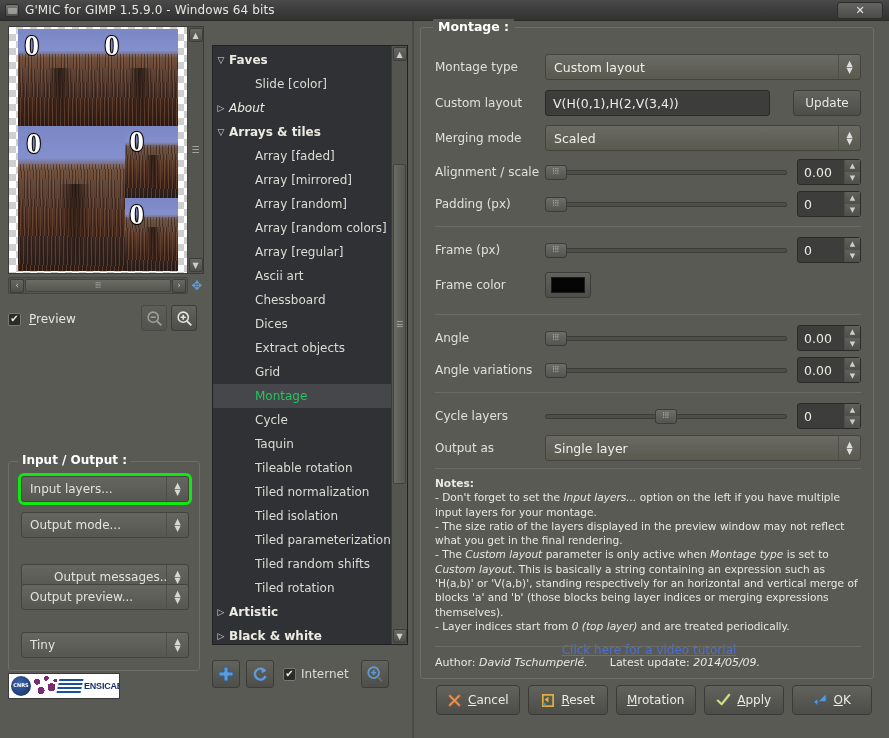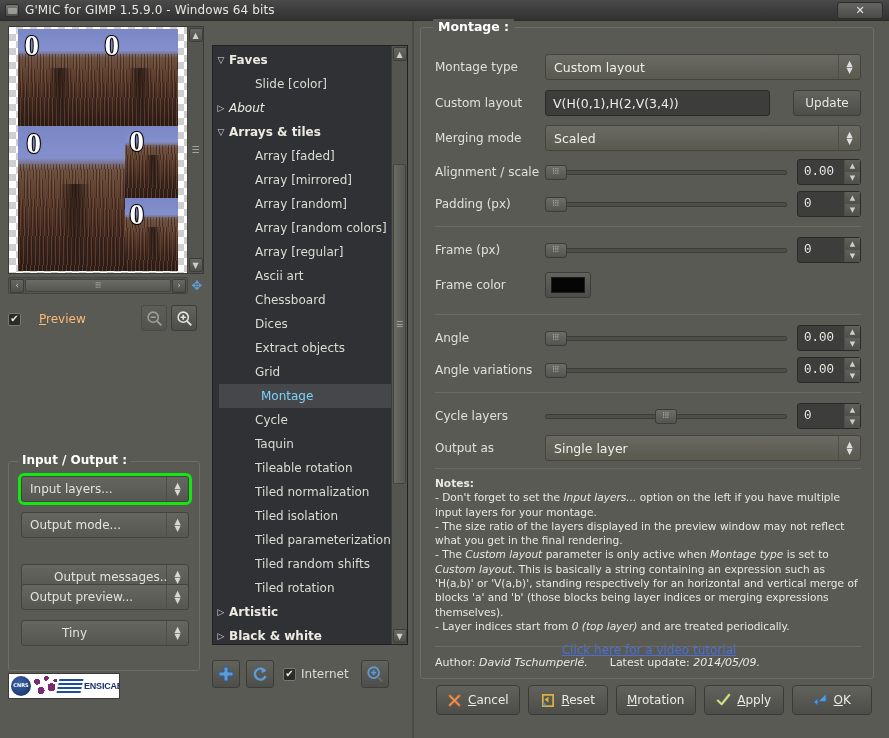--- a/index.html
+++ b/index.html
@@ -136,21 +136,21 @@
     position: absolute; left: 8px; top: 284px; width: 196px; height: 28px;
     display: flex; align-items: center;
   }
   .chk {
     width: 13px; height: 13px; background: #2b2b29;
     border: 1px solid #787873; border-radius: 2px;
     display: flex; align-items: center; justify-content: center;
     color: #ececE6; font-size: 10px; line-height: 1; flex: none;
   }
   .preview-lbl {
-    margin-left: 18px; font-size: 12px; color: #fdba74;
+    margin-left: 8px; font-size: 12px; color: #e5e5e5;
   }
   .preview-lbl u { text-decoration: underline; }
   .mag-btn {
     position: absolute; width: 26px; height: 26px;
     background: linear-gradient(to bottom,#63635e,#4d4d49);
     border: 1px solid #3c3c39; border-radius: 3px;
     display: flex; align-items: center; justify-content: center;
   }
   .mag-btn.dim { opacity: .55; }
   .mag-svg { width: 17px; height: 17px; }
@@ -238,21 +238,21 @@
     height: 24px; display: flex; align-items: center;
     font-size: 12px; color: #dcdcd4; white-space: nowrap;
   }
   .fl-item .tri {
     width: 16px; text-align: center; color: #dcdcd4; font-size: 9px; flex: none;
   }
   .fl-item.cat { font-weight: bold; color: #eceae2; }
   .fl-item.cat.italic { font-style: italic; font-weight: normal; }
   .fl-item.leaf { padding-left: 42px; }
   .fl-item.sel {
-    background: #45474a; color: #7dd3fc; margin-left: 6px;
+    background: #45474a; color: #22c55e;
   }
   .fl-vscroll {
     width: 16px; background: #55554f; border-left: 1px solid #3a3c3f;
     display: flex; flex-direction: column; align-items: center;
     justify-content: space-between; padding: 1px 0;
   }
   .fl-thumb {
     position: absolute; right: 1px; top: 118px;
     width: 13px; height: 320px;
     background: linear-gradient(to right,#6b6b66,#575752);
@@ -332,21 +332,21 @@
     border: 1px solid #3b3b38; border-radius: 3px;
     display: flex; align-items: center; justify-content: center;
     color: #c7c7c1; font-size: 8px; letter-spacing: .4px;
   }
   .spin {
     width: 64px; height: 26px; flex: none;
     background: #3d3d3b; border: 1px solid #2a2a28; border-radius: 3px;
     display: flex; align-items: center;
   }
   .spin .sval {
-    flex: 1; padding-left: 6px; font-size: 12.5px; color: #ececE4; font-family: Liberation Mono, monospace;
+    flex: 1; padding-left: 6px; font-size: 12.5px; color: #ececE4;
   }
   .spin .sarrows {
     width: 16px; height: 100%; display: flex; flex-direction: column;
     border-left: 1px solid #4c4c49;
   }
   .spin .sarrows span {
     flex: 1; display: flex; align-items: center; justify-content: center;
     color: #cfcfc9; font-size: 7px;
     background: linear-gradient(to bottom,#60605b,#4e4e4a);
   }
@@ -511,21 +511,21 @@
             <span>▼</span>
           </div>
         </div>
         <div class="combo" style="top: 122px;">
           <div class="cval">Output preview...</div>
           <div class="carrow">
             <span>▲</span>
             <span>▼</span>
           </div>
         </div>
-        <div class="combo" style="top: 158px; padding-left: 32px;">
+        <div class="combo" style="top: 170px;">
           <div class="cval">Tiny</div>
           <div class="carrow">
             <span>▲</span>
             <span>▼</span>
           </div>
         </div>
       </div>
 
     <div class="logo">
       <div class="cnrs"></div>

